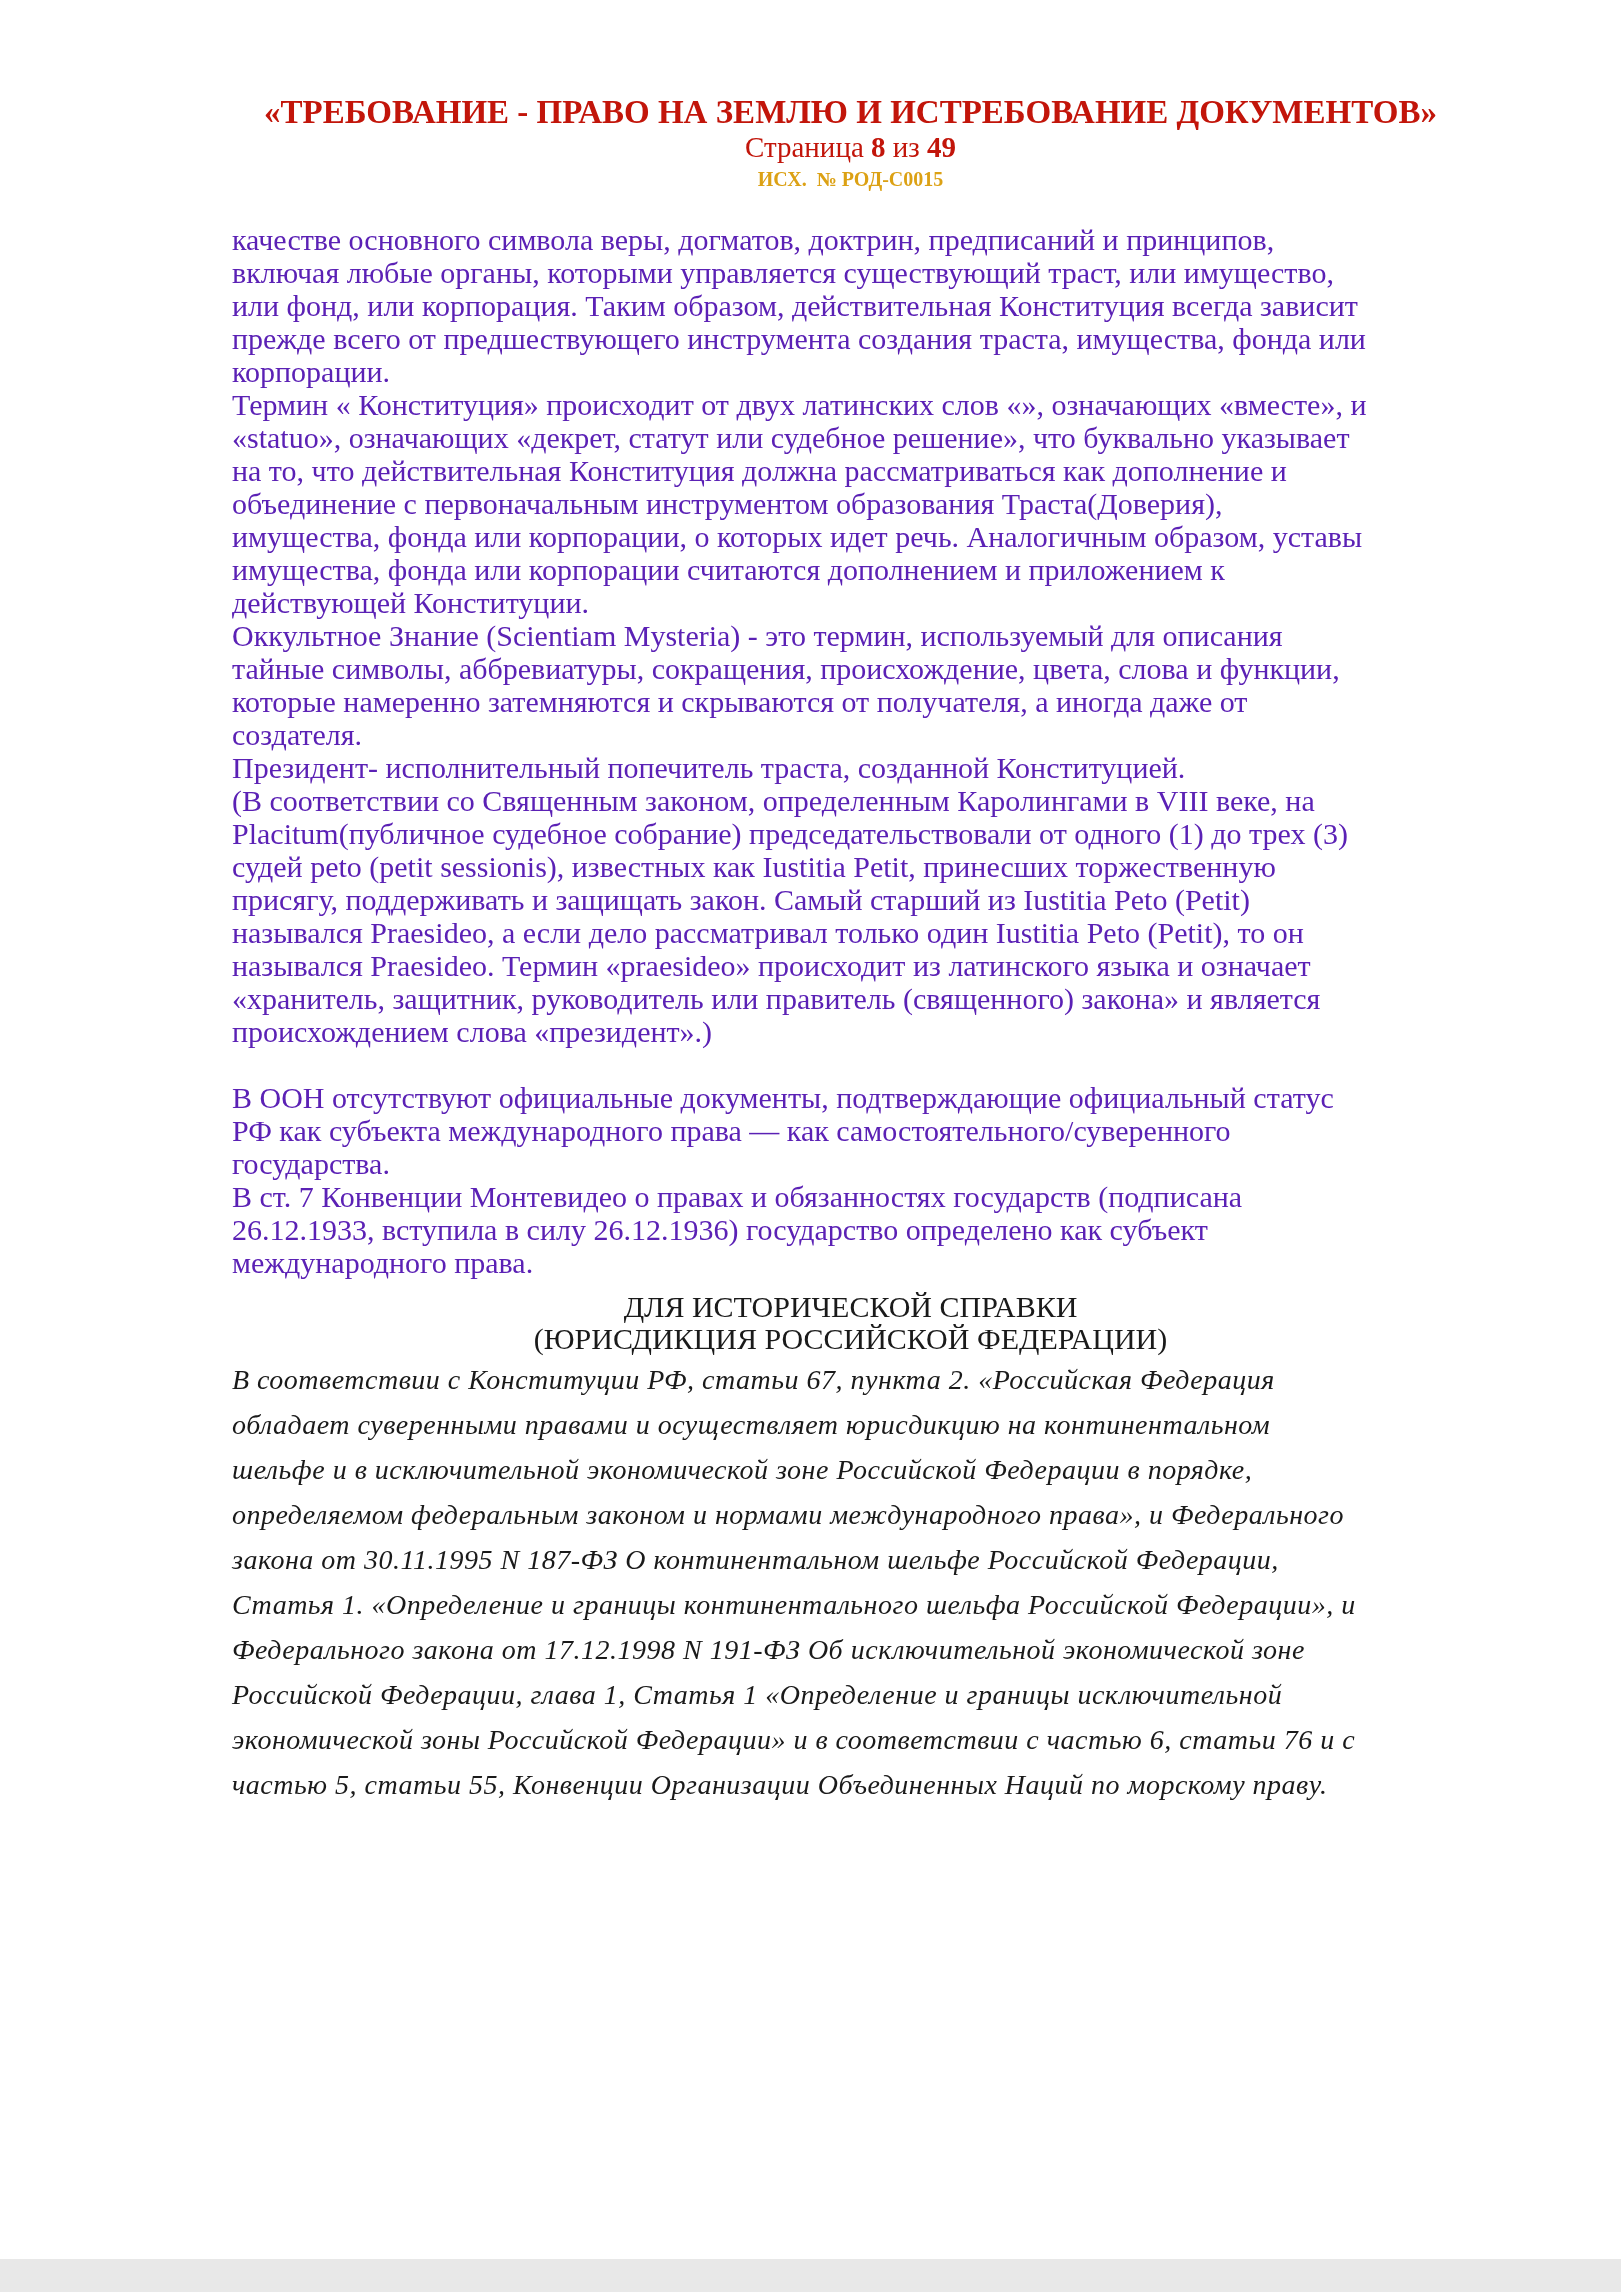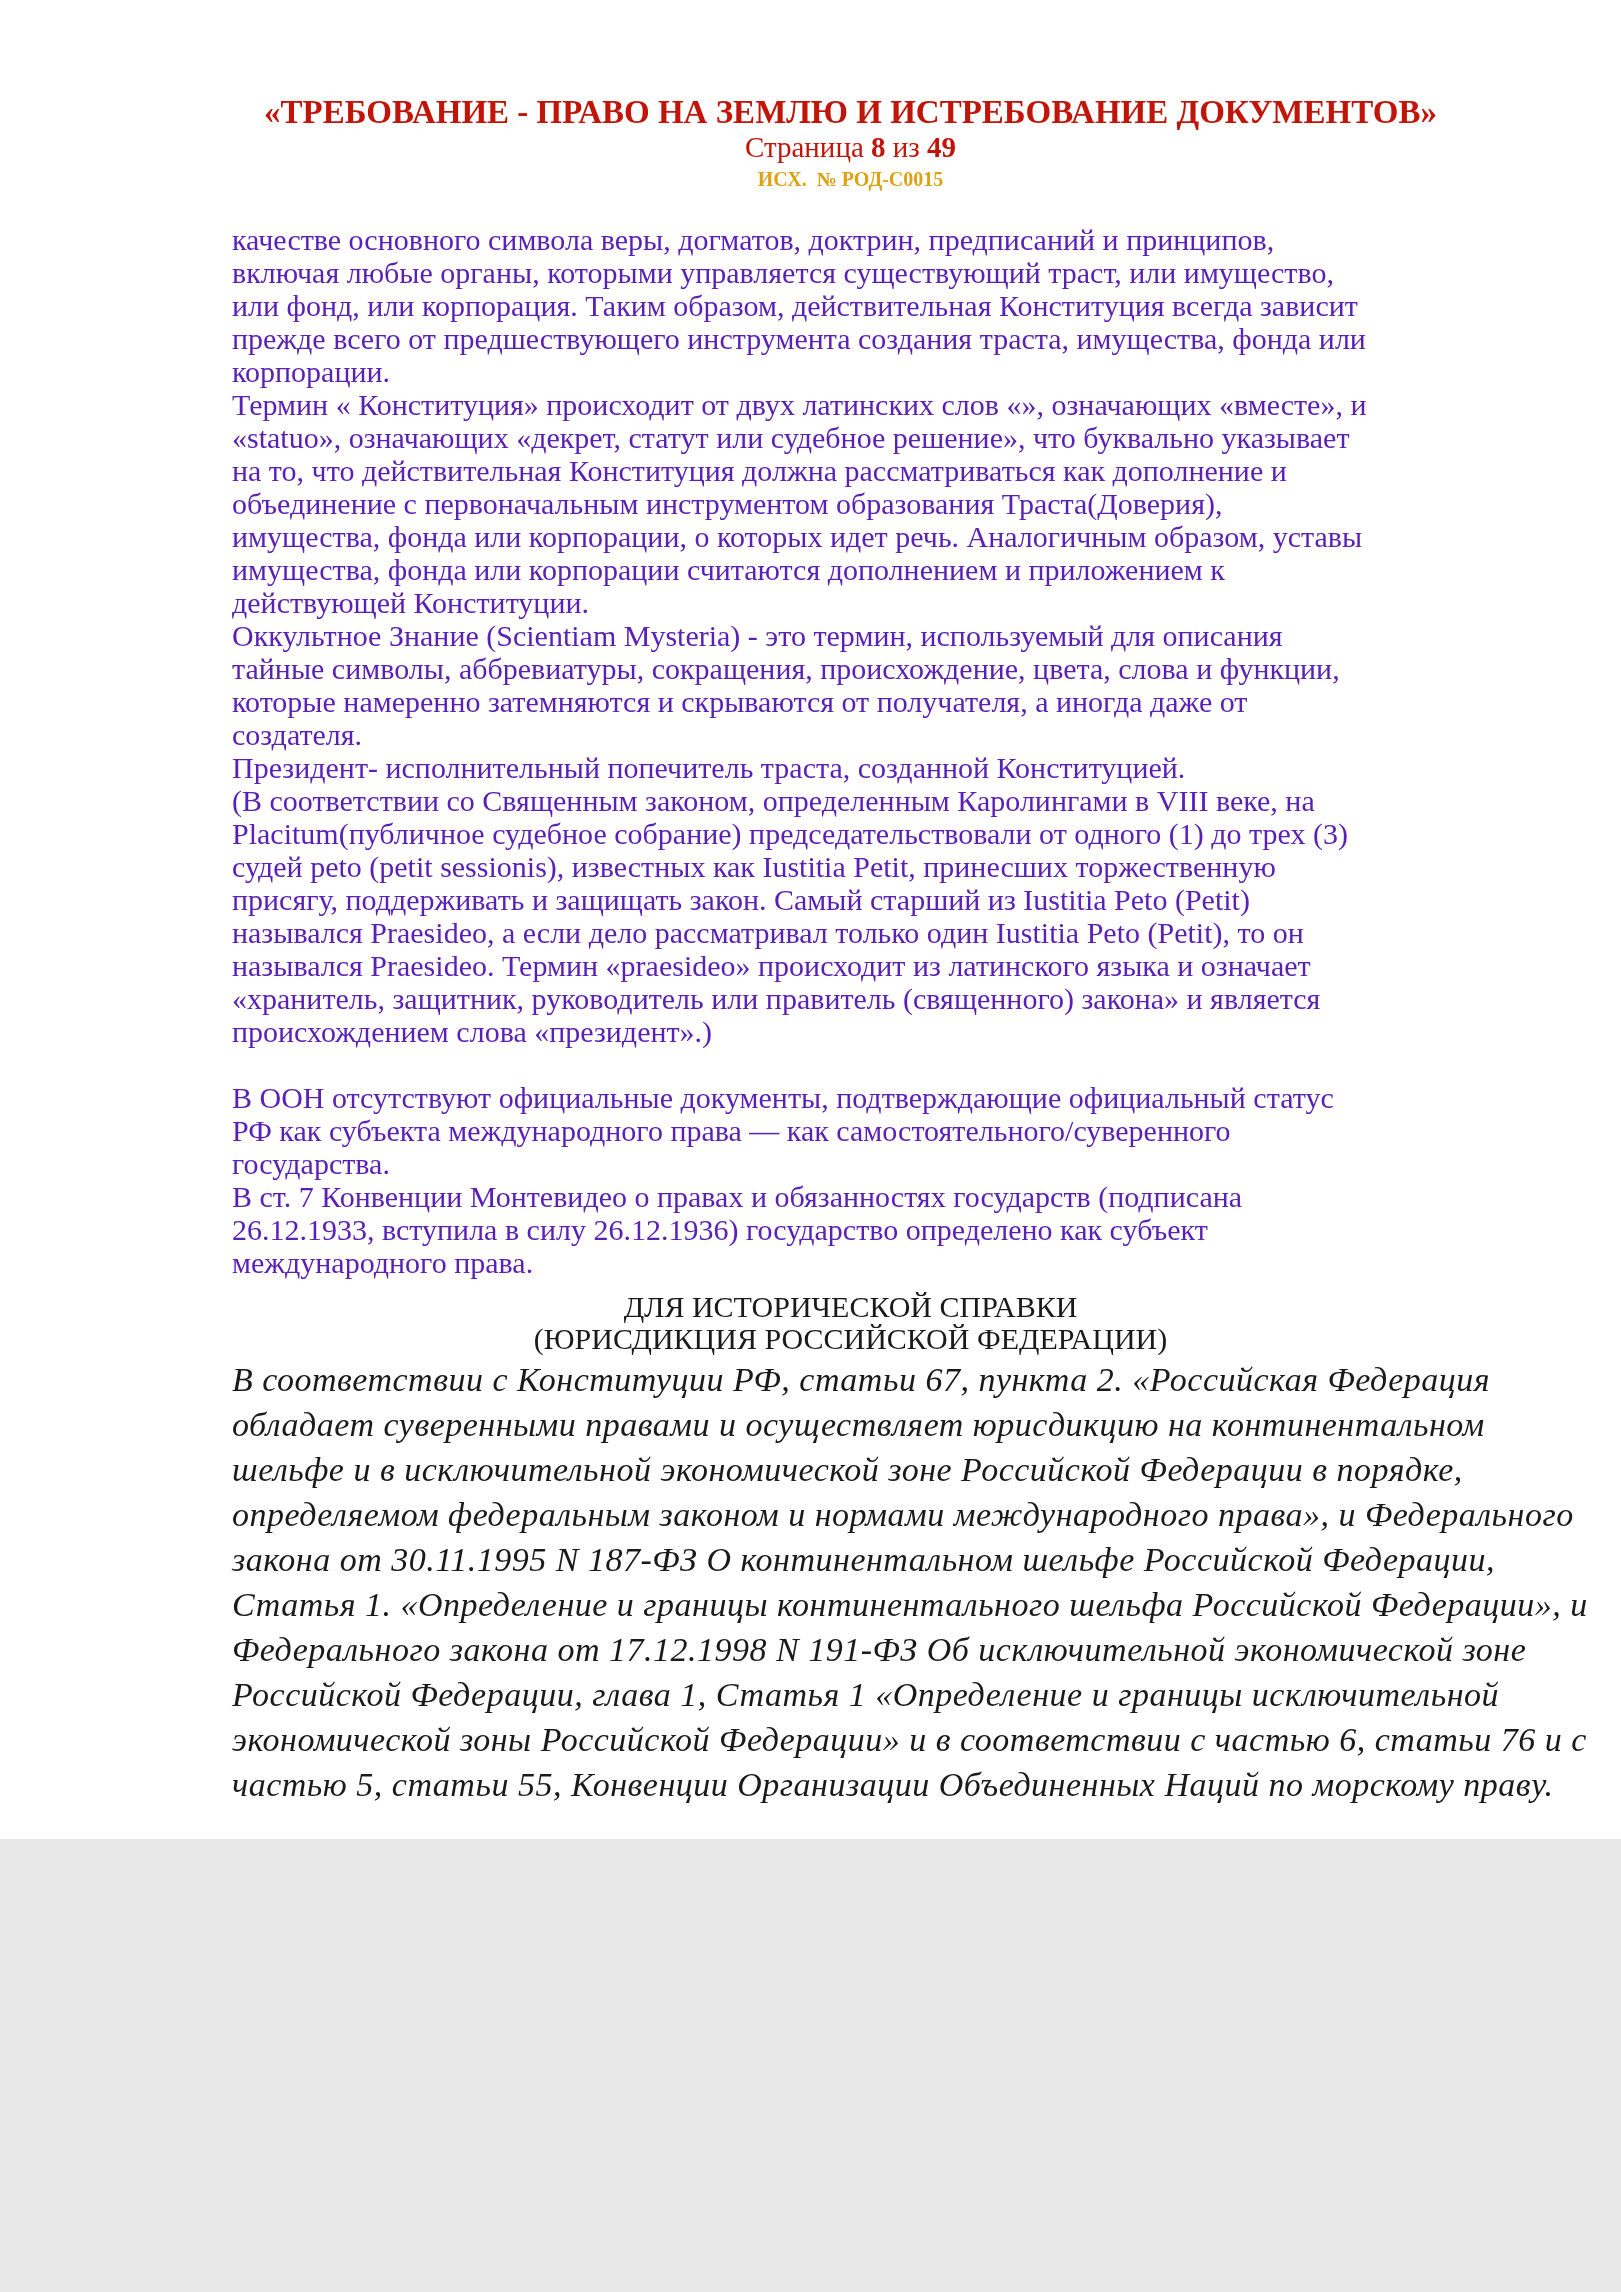--- a/index.html
+++ b/index.html
@@ -3,21 +3,21 @@
 <meta charset="utf-8">
 <style>
   html, body {
     margin: 0;
     padding: 0;
     background: #e8e8e8;
   }
   .page {
     position: relative;
     width: 1621px;
-    height: 1839px;
+    height: 2259px;
     margin: 0 auto;
     background: #ffffff;
     font-family: "Liberation Serif", "DejaVu Serif", serif;
     overflow: hidden;
     box-sizing: border-box;
     padding: 0 152px 0 232px;
   }
   .header {
     padding-top: 93px;
     text-align: center;
@@ -63,21 +63,21 @@
   .section-heading .line {
     font-size: 30px;
     line-height: 32px;
   }
   .italic-block {
     margin-top: 2px;
     color: var(--text-black, #1A1A1A);
     font-style: italic;
   }
   .italic-block .line {
-    font-size: 34px;
+    font-size: 28px;
     line-height: 45px;
     letter-spacing: 0.5px;
   }
 </style>
 </head>
 <body>
 
 <div class="page">
 
   <div class="header">

